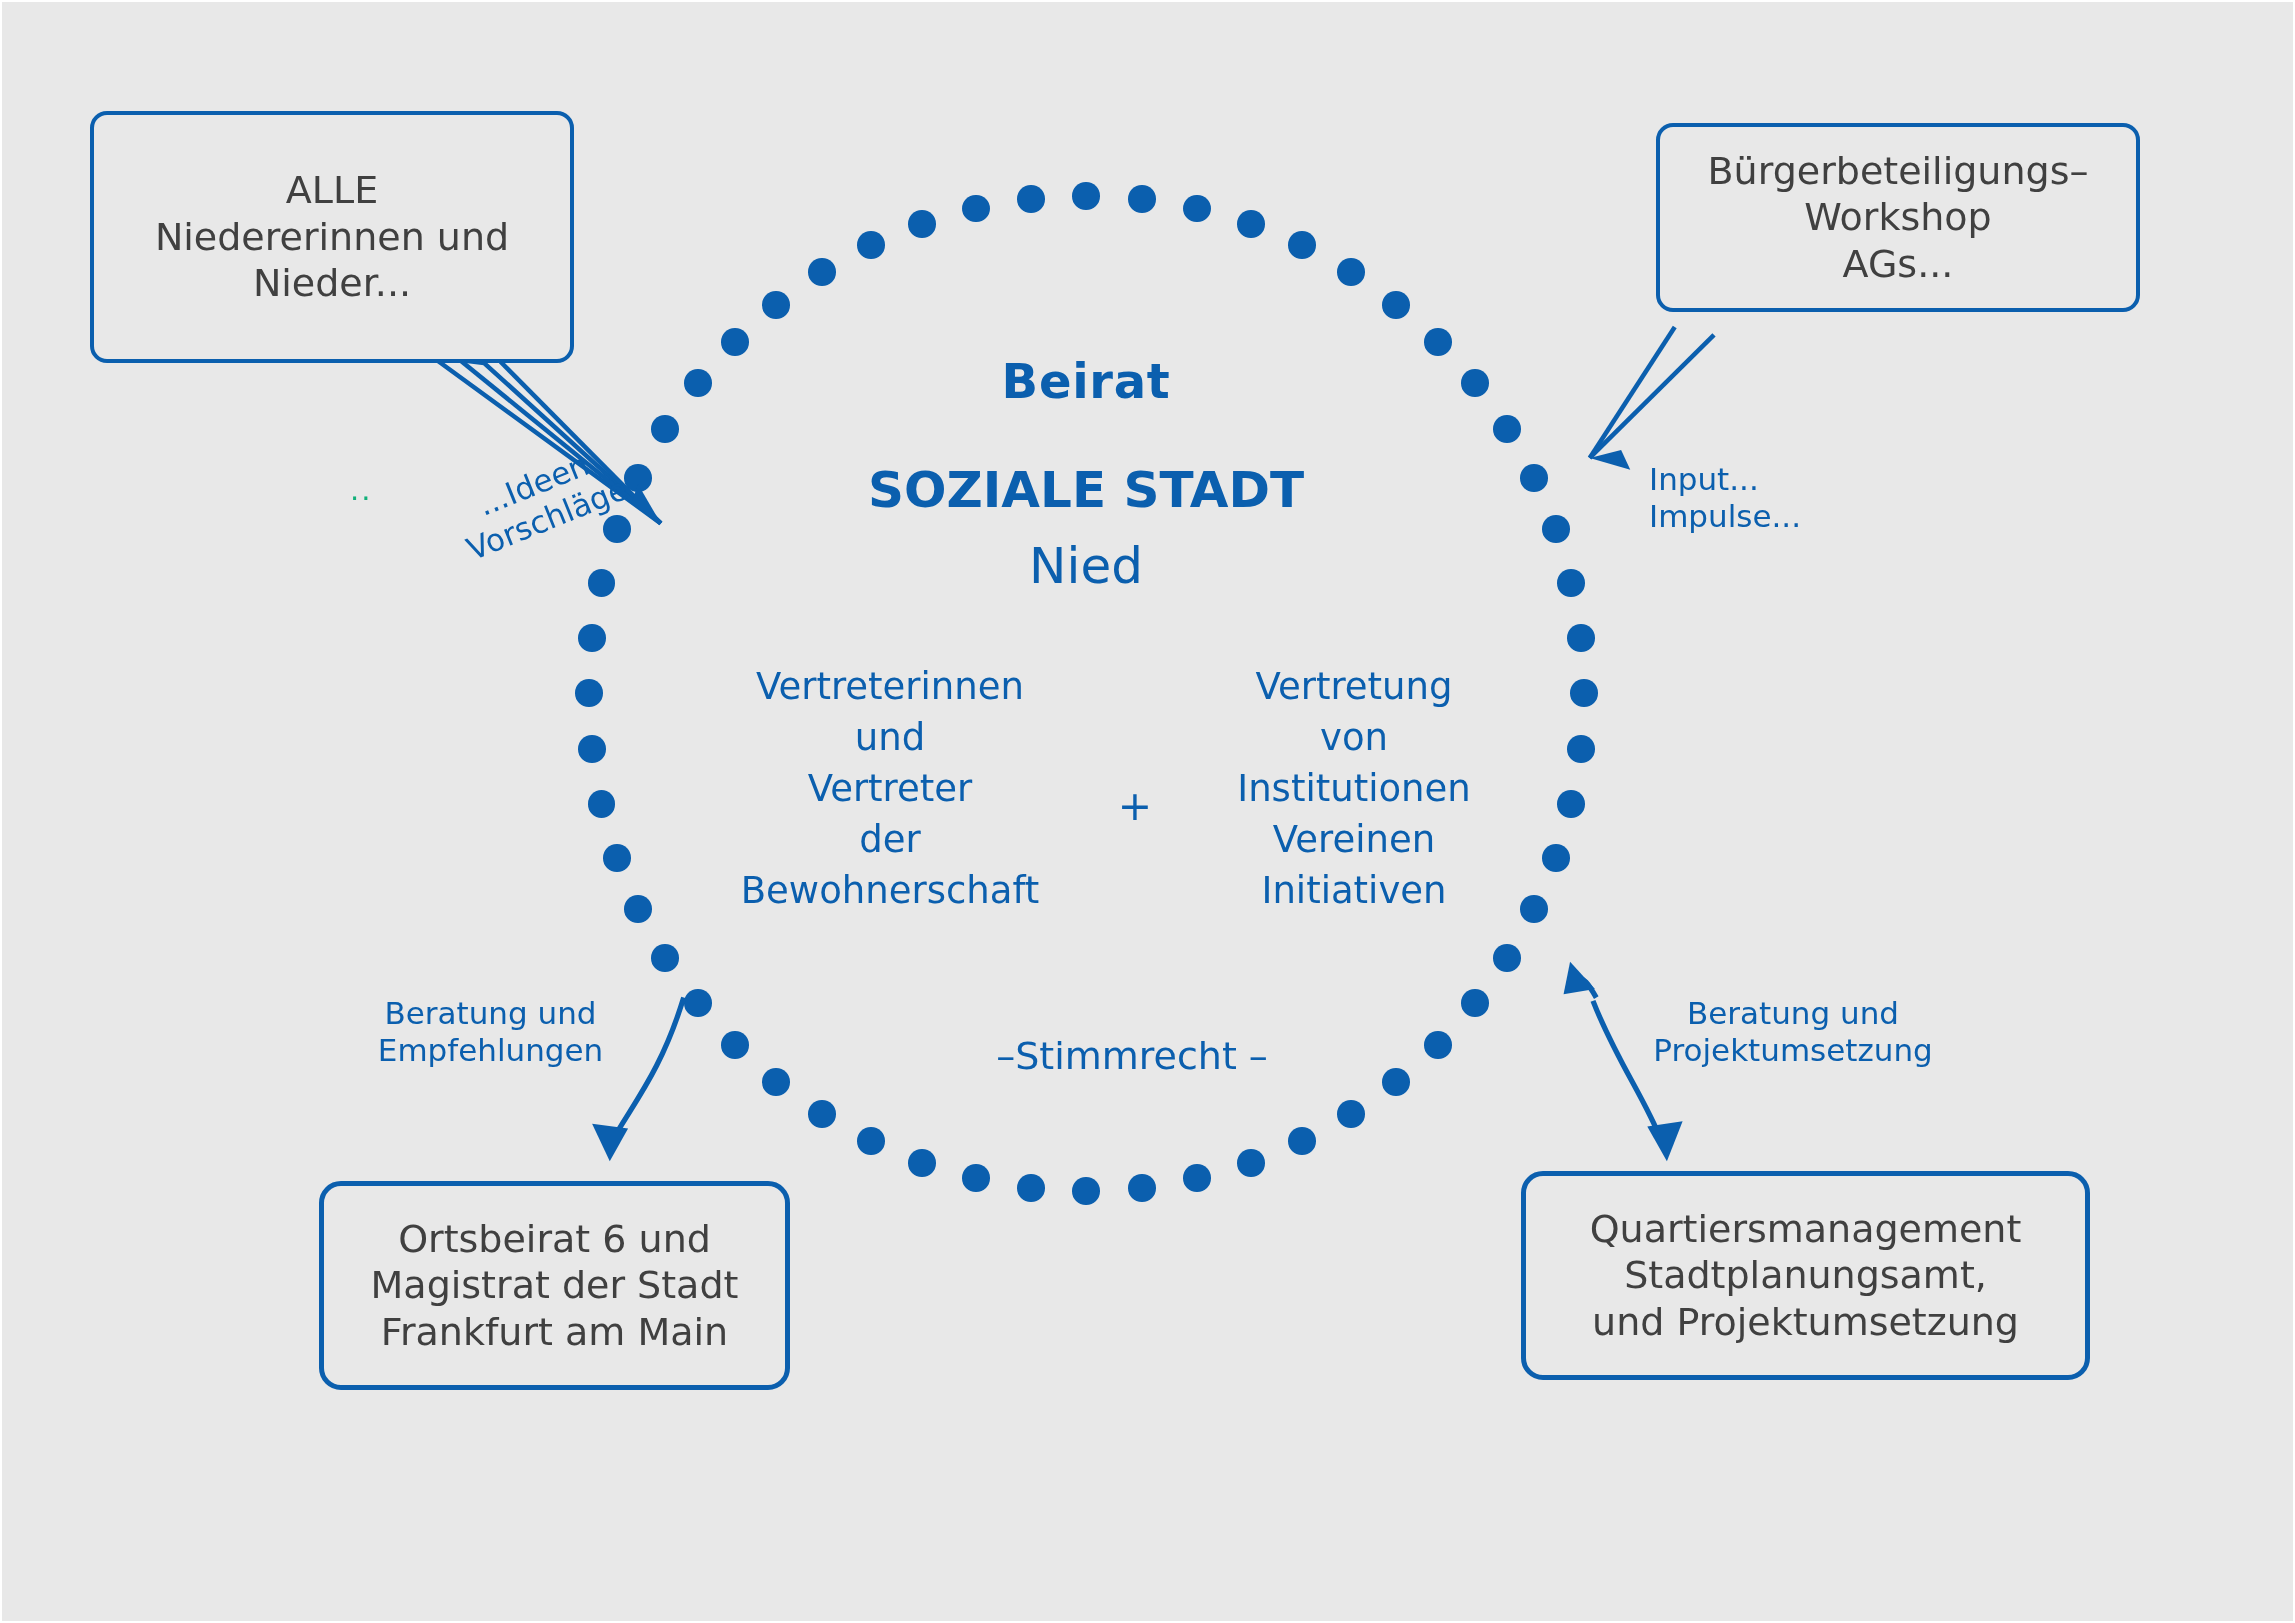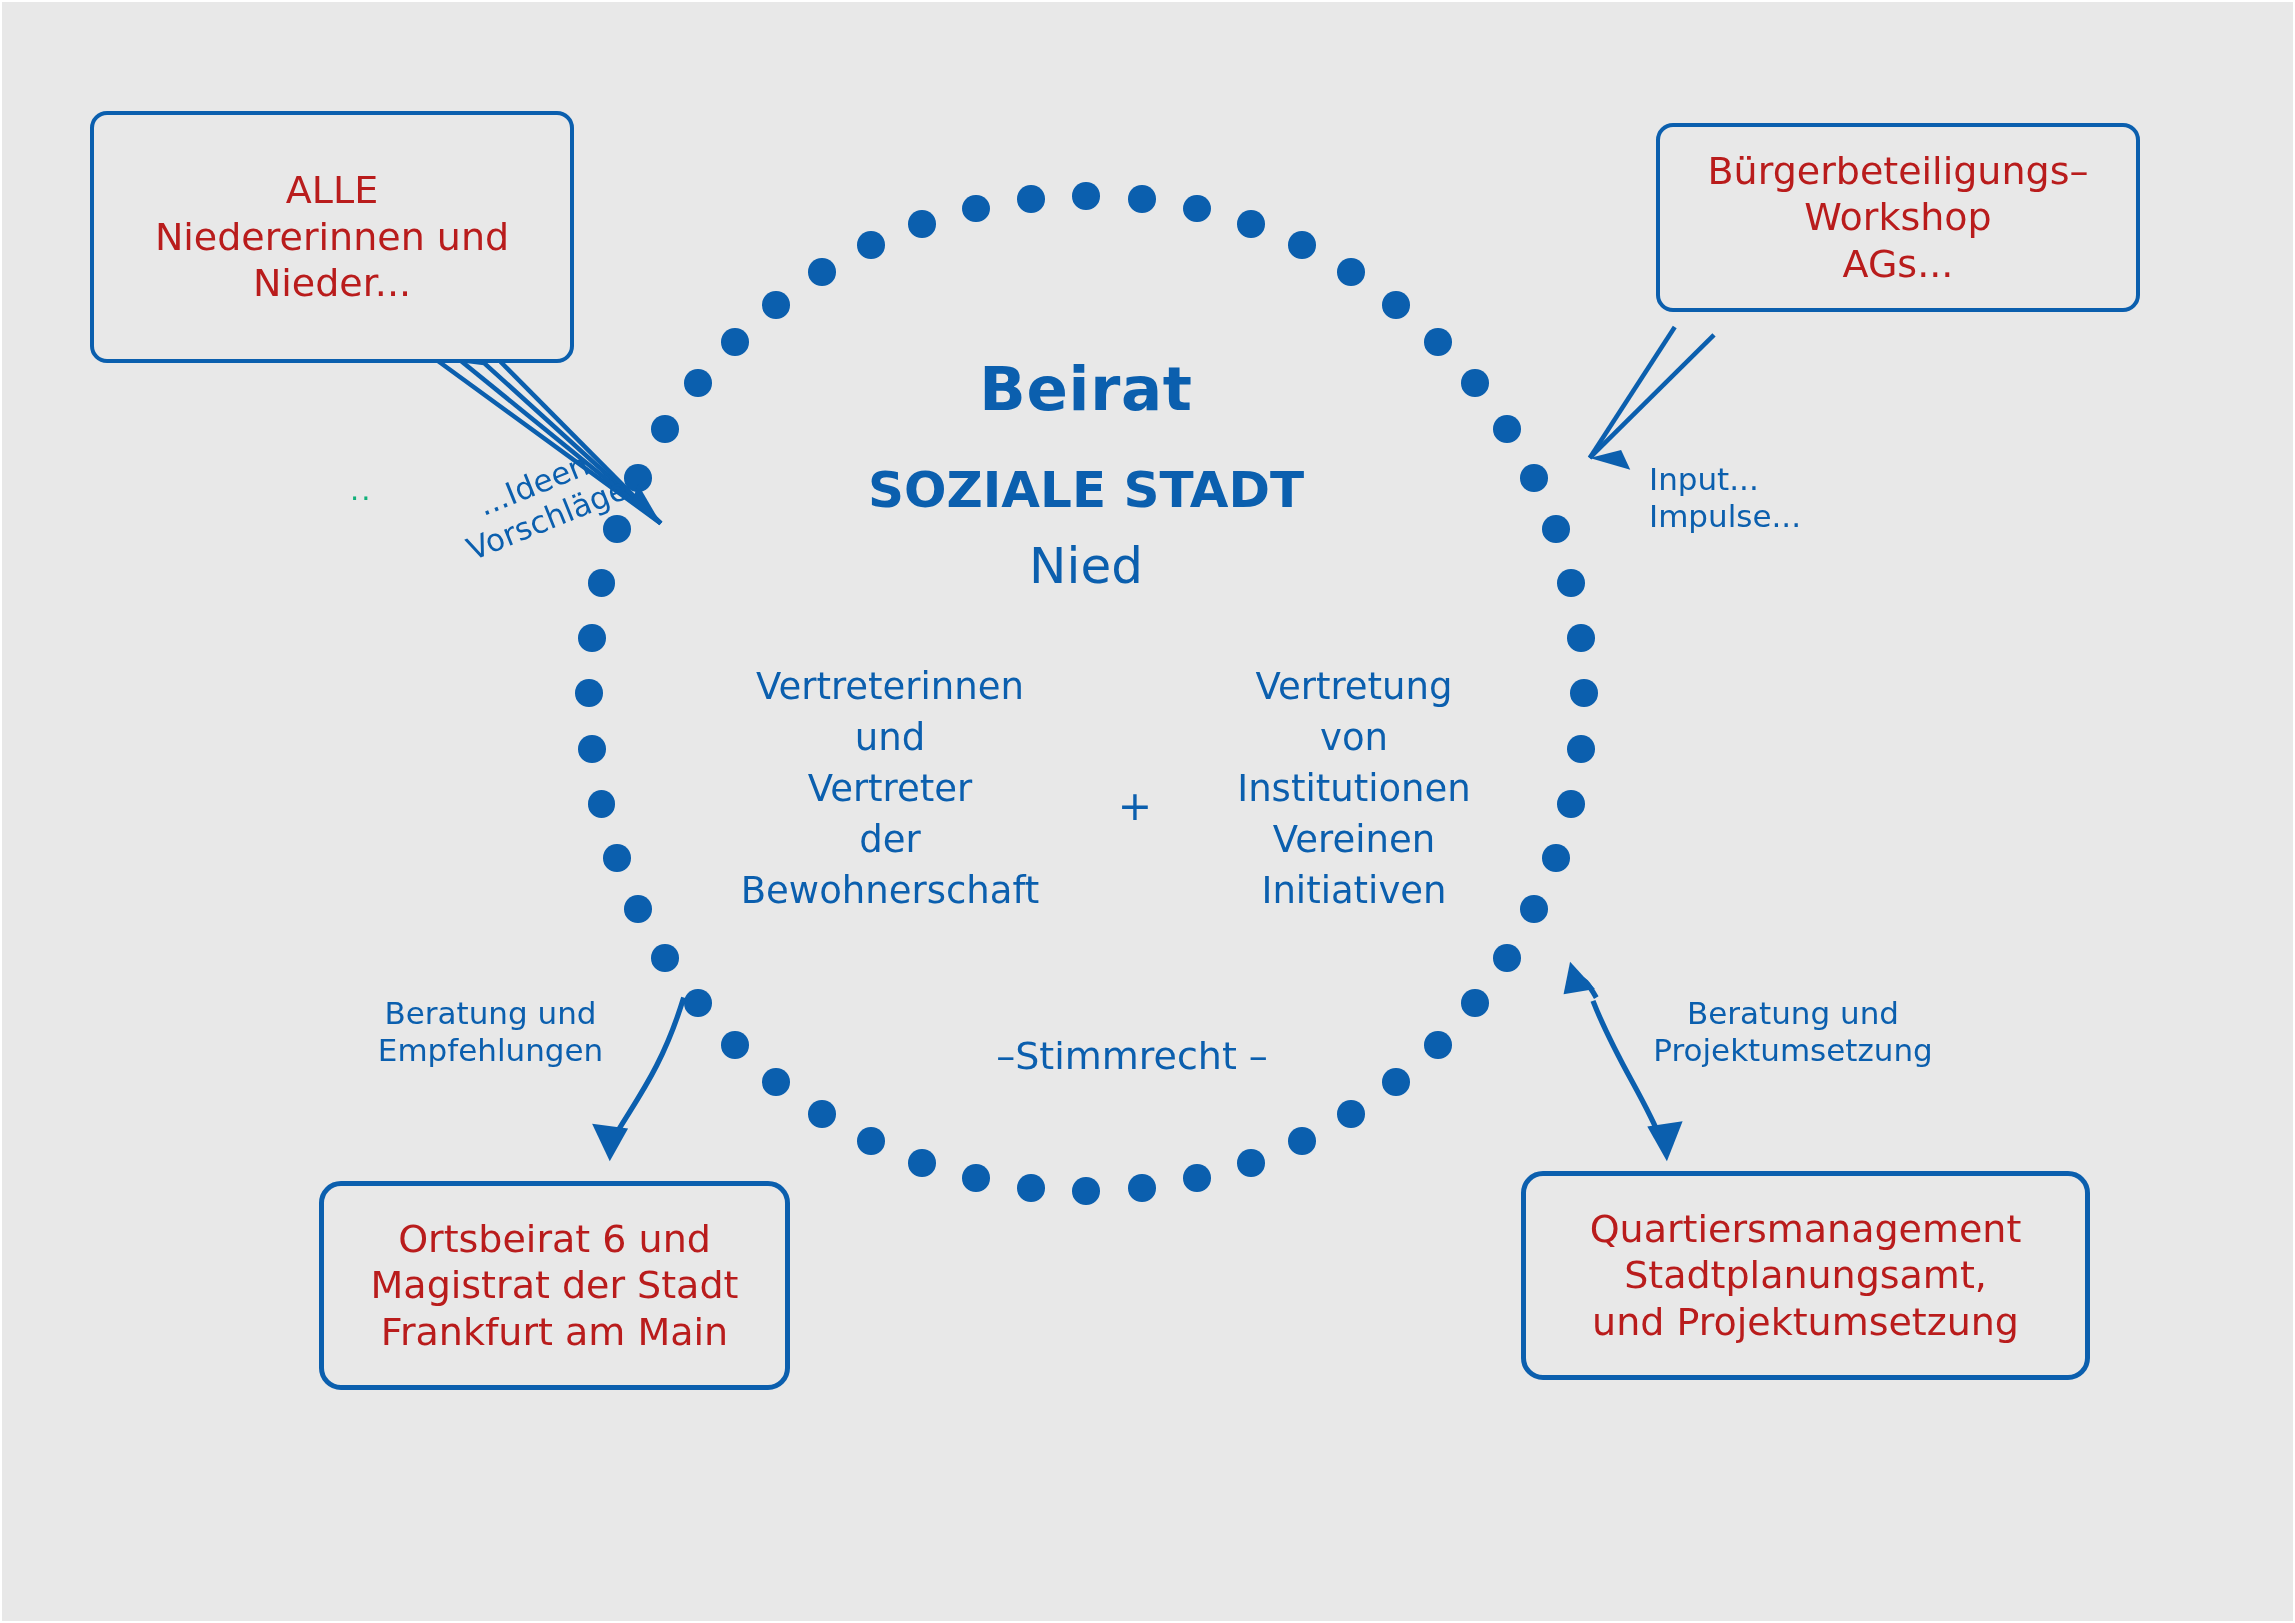--- a/index.html
+++ b/index.html
@@ -28,21 +28,21 @@
     pointer-events: none;
   }
 
   
   .bubble {
     position: absolute;
     box-sizing: border-box;
     border: 4.6px solid #0b5fae;
     border-radius: 17px;
     background: #e8e8e8;
-    color: #b91c1c;
+    color: #404040;
     display: flex;
     align-items: center;
     justify-content: center;
     text-align: center;
     line-height: 1.22;
   }
   .bubble span { display: block; }
 
   #bubble-alle {
     left: 90px; top: 111px;
@@ -94,21 +94,21 @@
 
   
   .center-text {
     position: absolute;
     color: #0b5fae;
     text-align: center;
   }
   #title-beirat {
     left: 772px; top: 353px;
     width: 628px;
-    font-size: 61px;
+    font-size: 48px;
     font-weight: bold;
     letter-spacing: 0.7px;
   }
   #title-soziale {
     left: 772px; top: 461px;
     width: 628px;
     font-size: 50px;
     font-weight: bold;
   }
   #title-nied {

